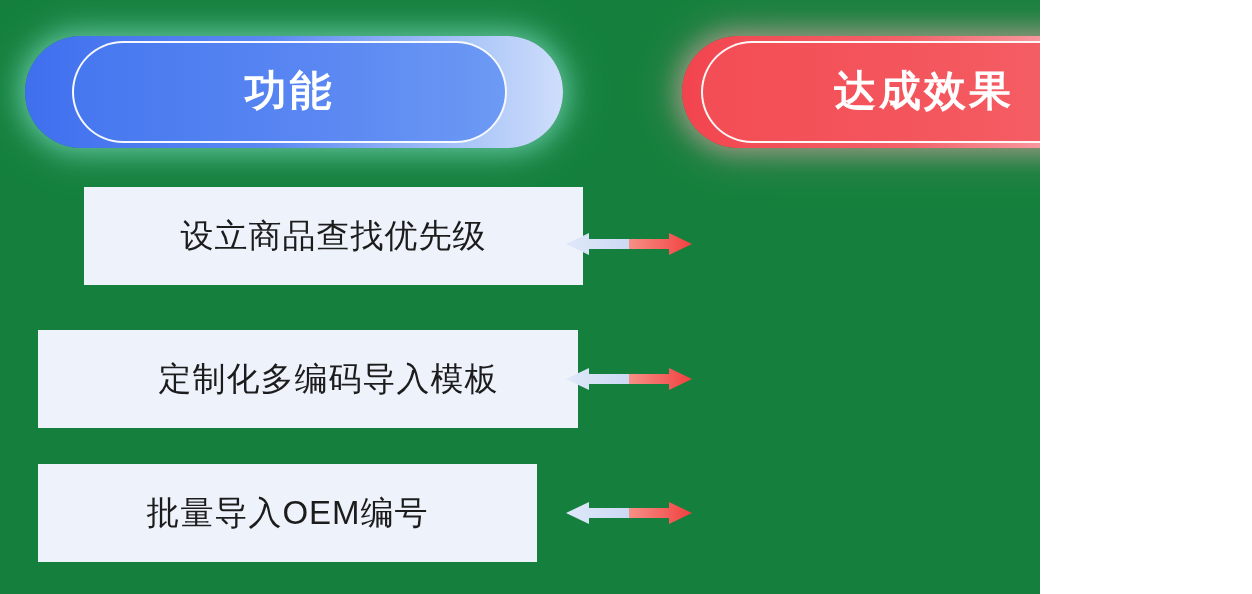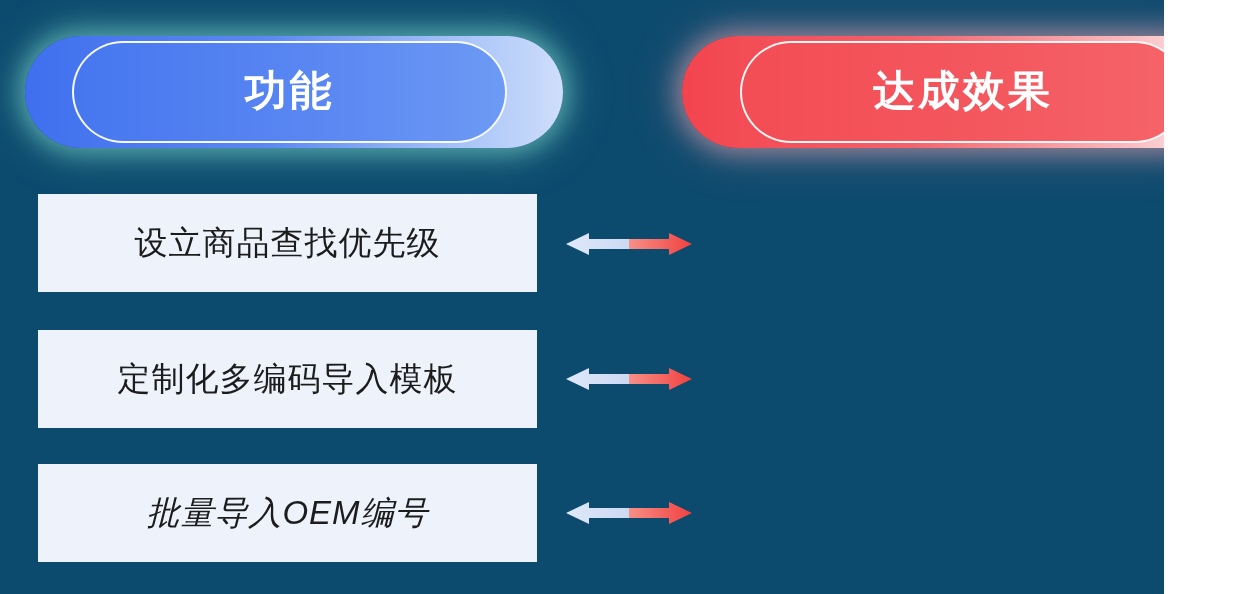--- a/index.html
+++ b/index.html
@@ -1,20 +1,20 @@
 <!DOCTYPE html>
 <html><head>
 <meta charset="utf-8">
 <style>
   html, body { margin: 0; padding: 0; background: #ffffff; }
   .canvas {
     position: relative;
-    width: 1164px;
+    width: 1040px;
     height: 594px;
-    background: #0c4a6e;
+    background: #15803d;
     overflow: hidden;
     font-family: "Liberation Sans", sans-serif;
   }
 
   
   .pill-back {
     position: absolute;
     top: 36px;
     height: 112px;
     border-radius: 60px;
@@ -41,21 +41,21 @@
     display: flex;
     align-items: center;
     justify-content: center;
   }
   .pill-front.blue {
     left: 72px;
     width: 435px;
     background: linear-gradient(90deg, #4677ef 0%, #5b88f2 60%, #6d9af4 100%);
   }
   .pill-front.red {
-    left: 740px;
+    left: 701px;
     width: 446px;
     background: linear-gradient(90deg, #f34d55 0%, #f4575e 55%, #f5646a 100%);
   }
   .pill-label {
     color: #ffffff;
     font-size: 42px;
     font-weight: 700;
     letter-spacing: 3px;
     line-height: 1;
     padding-bottom: 2px;
@@ -67,23 +67,23 @@
     height: 98px;
     display: flex;
     align-items: center;
     justify-content: center;
     font-size: 33px;
     color: #1c1c1c;
     letter-spacing: 1px;
   }
   .item-box.left  { left: 38px;  width: 499px; background: #edf2fb; }
   .item-box.right { left: 708px; width: 465px; background: #fdeff1; }
-  .row-1 { top: 194px; }
-  .row-2 { top: 330px; }
-  .row-3 { top: 464px; font-style: italic; }
+  .row-1 { top: 187px; margin-left: 46px; }
+  .row-2 { top: 330px; padding-left: 41px; }
+  .row-3 { top: 464px; }
 
   
   .arrow {
     position: absolute;
     left: 566px;
     width: 126px;
     height: 26px;
   }
   .arrow-1 { top: 231px; }
   .arrow-2 { top: 366px; }

